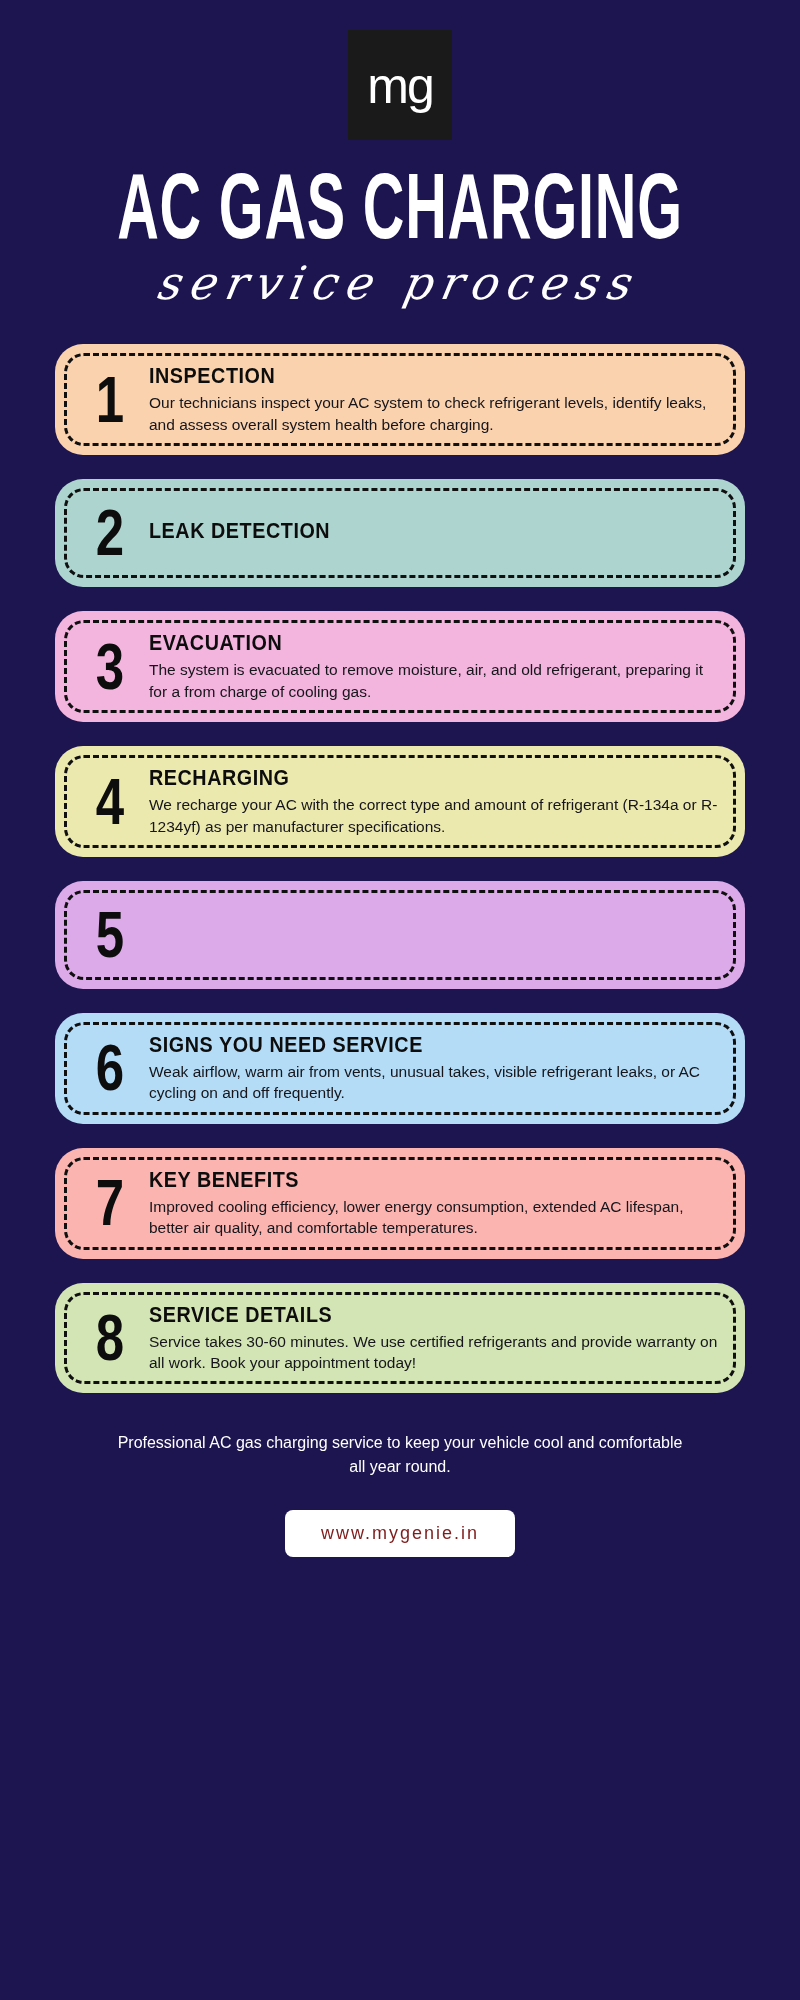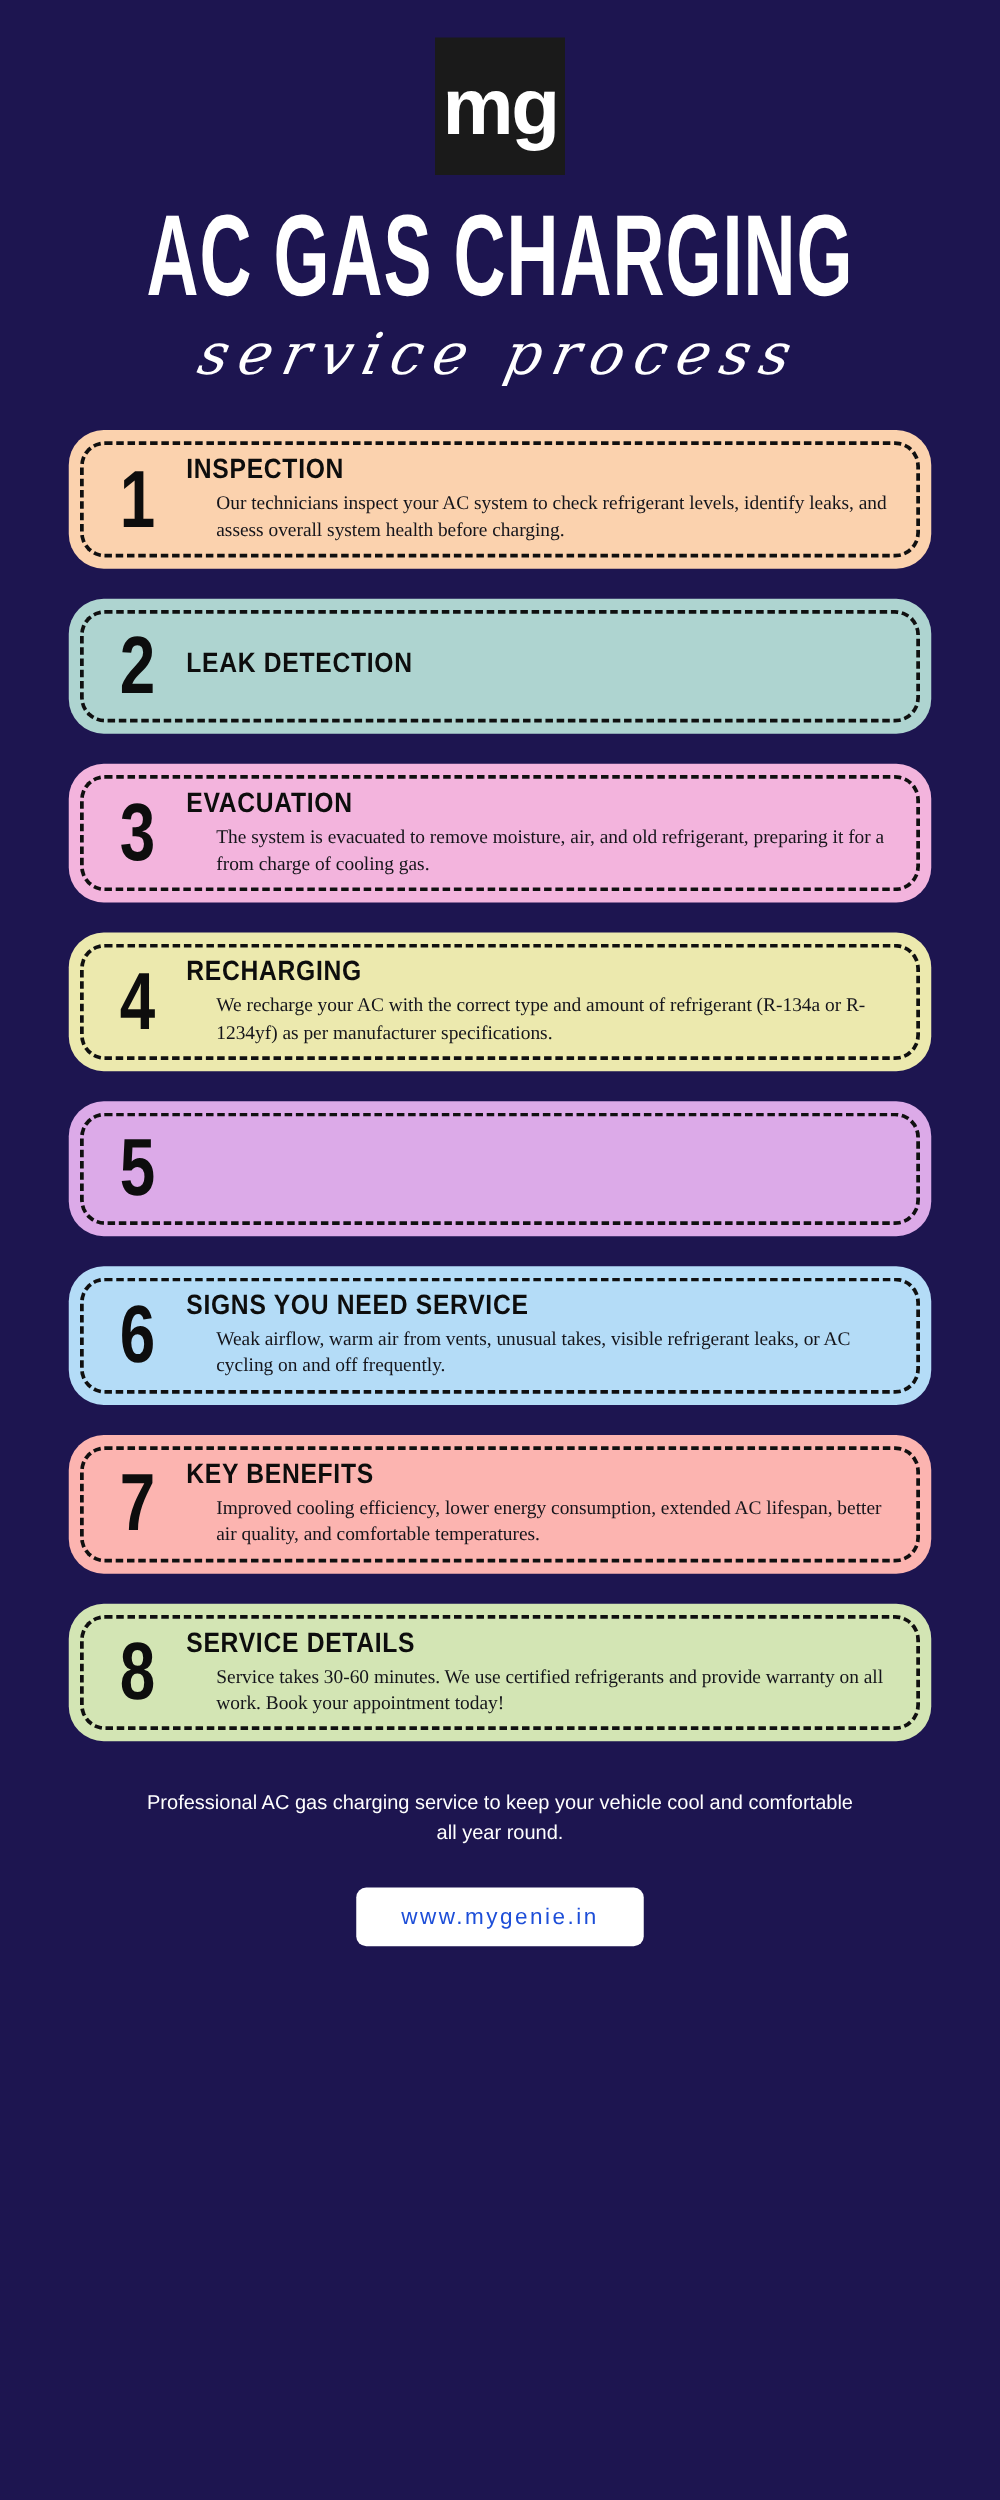--- a/index.html
+++ b/index.html
@@ -35,22 +35,22 @@
     width: 104px;
     height: 110px;
     line-height: 110px;
     text-align: center;
     vertical-align: middle;
   }
   .logo-text {
     display: inline-block;
     color: #ffffff;
     font-family: "Liberation Sans", sans-serif;
-    font-size: 64px;
-    font-weight: 700;
+    font-size: 50px;
+    font-weight: 400;
     letter-spacing: -2px;
     line-height: 1;
     vertical-align: middle;
   }
 
   .main-title {
     margin-top: 22px;
     color: #ffffff;
     font-family: "Liberation Sans Narrow", "Liberation Sans", sans-serif;
     font-size: 72px;
@@ -132,43 +132,42 @@
     letter-spacing: 0.6px;
     text-transform: uppercase;
     line-height: 1.1;
     margin-bottom: 5px;
     transform: scaleX(0.94) scaleY(1.06);
     transform-origin: left center;
   }
 
   .card-desc {
     color: #15151b;
-    font-family: Liberation Serif, serif;
+    font-family: Liberation Sans, sans-serif;
     font-size: 15.5px;
     font-weight: 400;
     line-height: 1.38;
-    margin-left: 24px;
   }
 
   
   .footer {
     text-align: center;
     padding: 14px 110px 0 110px;
   }
   .footer-text {
     color: #ffffff;
     font-family: Liberation Sans, sans-serif;
     font-size: 16px;
     line-height: 1.45;
   }
   .url-pill {
     display: inline-block;
     margin-top: 32px;
     background: #ffffff;
-    color: #1d4ed8;
+    color: #7f1d1d;
     border-radius: 8px;
     padding: 13px 36px;
     font-family: "Liberation Sans", sans-serif;
     font-size: 18px;
     font-weight: 500;
     letter-spacing: 2px;
   }
 </style>
 </head>
 <body>

